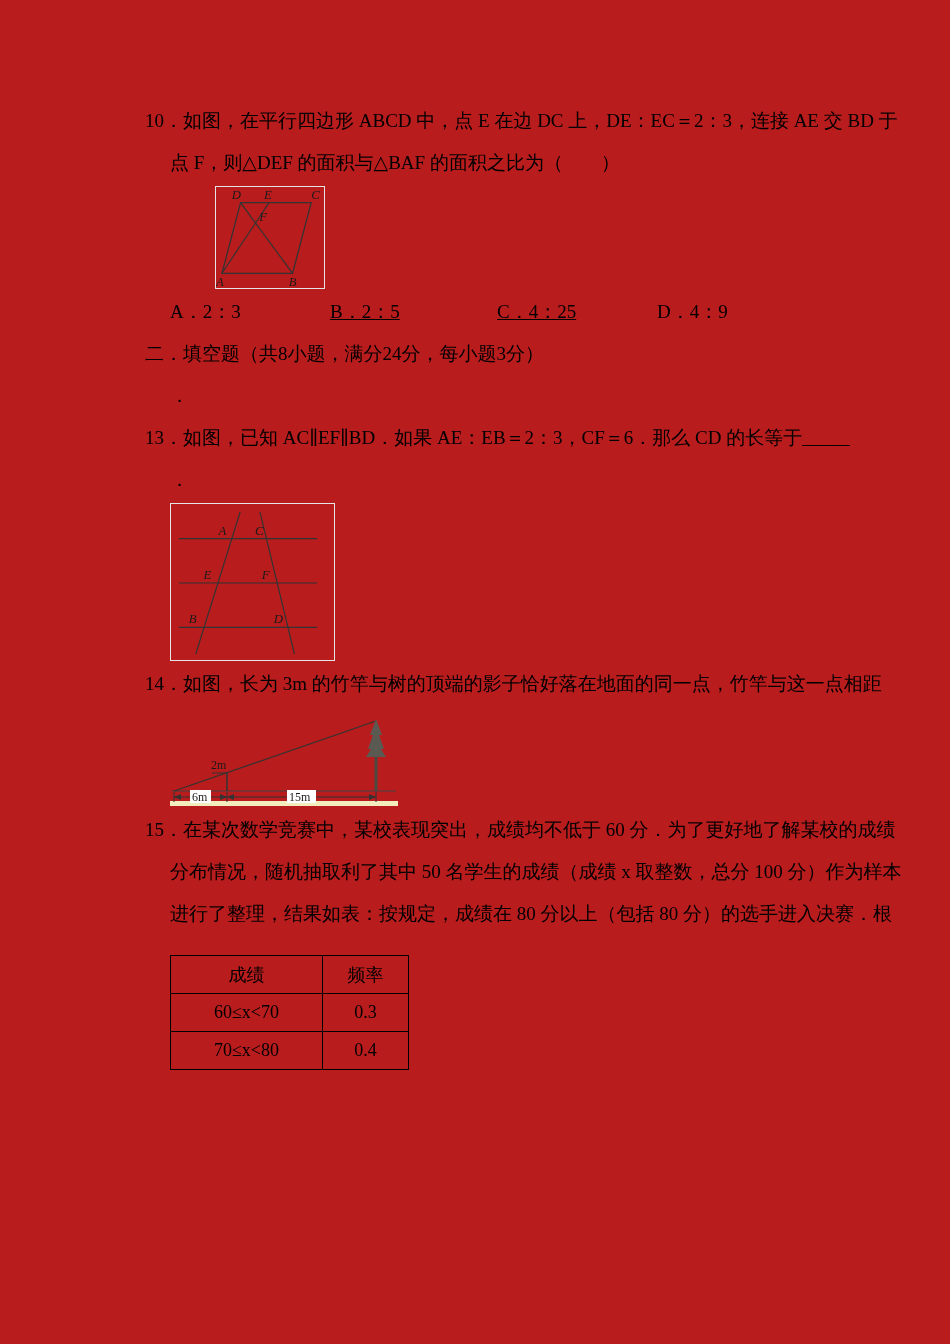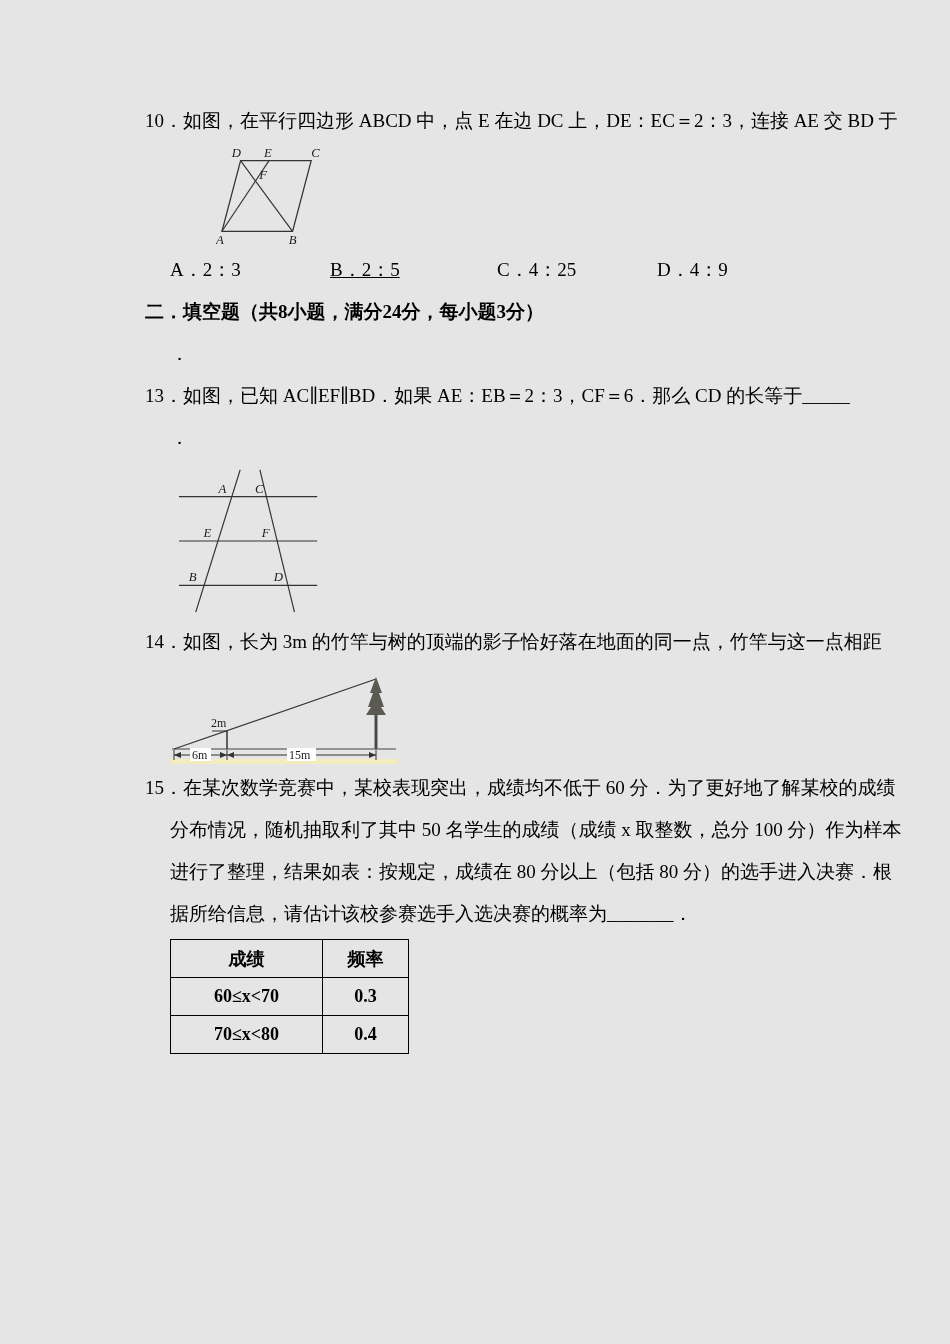--- a/index.html
+++ b/index.html
@@ -1,60 +1,61 @@
 <!DOCTYPE html>
 <html><head>
 <meta charset="utf-8">
 <style>
   * { margin: 0; padding: 0; box-sizing: border-box; }
   html, body { background: #ffffff; }
   .page {
     width: 950px;
     height: 1344px;
     margin: 0 auto;
-    background: #e5e5e5;
+    background: #b91c1c;
     color: #000000;
     font-family: "Liberation Serif", "DejaVu Serif", serif;
     font-size: 19px;
     padding: 100px 58px 0 145px;
     position: relative;
     overflow: hidden;
   }
   .line { line-height: 42px; white-space: nowrap; }
   .indent { padding-left: 25px; }
-  .bold { font-weight: bold; }
+  .bold { font-weight: normal; }
   .options { display: flex; line-height: 42px; padding-left: 25px; }
   .options .opt-a { width: 160px; }
   .options .opt-b { width: 167px; text-decoration: underline; }
-  .options .opt-c { width: 160px; }
+  .options .opt-c { width: 160px; text-decoration: underline; }
   .fig { display: block; }
   .fig1 { margin: 2px 0 2px 70px; border: 1px solid #e3e3e3; }
   .fig2 { margin: 2px 0 2px 25px; border: 1px solid #e6e6e6; }
   .fig3 { margin: 2px 0 2px 25px; }
   svg text { font-family: "Liberation Serif", "DejaVu Serif", serif; }
   .vlabel { font-style: italic; font-size: 13px; fill: #1a1a1a; }
   .mlabel { font-size: 12px; fill: #1a1a1a; }
-  table.score { border-collapse: collapse; margin: 4px 0 0 25px; font-weight: bold; }
+  table.score { border-collapse: collapse; margin: 20px 0 0 25px; }
   table.score td {
     border: 1px solid #000;
     text-align: center;
     vertical-align: middle;
     height: 38px;
     font-size: 18px;
   }
   table.score .c1 { width: 152px; }
   table.score .c2 { width: 86px; }
 </style>
 </head>
 <body>
 
 <div class="page">
 
   <div>
     <div class="line">10．如图，在平行四边形 ABCD 中，点 E 在边 DC 上，DE：EC＝2：3，连接 AE 交 BD 于</div>
+    <div class="line indent">点 F，则△DEF 的面积与△BAF 的面积之比为（　　）</div>
 
     <svg class="fig fig1" width="110" height="103" viewBox="0 0 110 103">
       <polygon points="25,16 97,16 78,88 6,88" fill="none" stroke="#333" stroke-width="1.3"></polygon>
       <line x1="6" y1="88" x2="54" y2="16" stroke="#333" stroke-width="1.2"></line>
       <line x1="25" y1="16" x2="78" y2="88" stroke="#333" stroke-width="1.2"></line>
       <text class="vlabel" x="16" y="12">D</text>
       <text class="vlabel" x="49" y="12">E</text>
       <text class="vlabel" x="97" y="12">C</text>
       <text class="vlabel" x="44" y="35">F</text>
       <text class="vlabel" x="0" y="101">A</text>
@@ -123,21 +124,20 @@
       <polygon points="206,90 199,87 199,93" fill="#333"></polygon>
       <rect x="117" y="83" width="29" height="13" fill="#ffffff"></rect>
       <text class="mlabel" x="119" y="94">15m</text>
     </svg>
   </div>
 
   <div>
     <div class="line">15．在某次数学竞赛中，某校表现突出，成绩均不低于 60 分．为了更好地了解某校的成绩</div>
     <div class="line indent">分布情况，随机抽取利了其中 50 名学生的成绩（成绩 x 取整数，总分 100 分）作为样本</div>
     <div class="line indent">进行了整理，结果如表：按规定，成绩在 80 分以上（包括 80 分）的选手进入决赛．根</div>
-    <div class="line indent">据所给信息，请估计该校参赛选手入选决赛的概率为_______．</div>
 
     <table class="score">
       <tbody>
         <tr>
           <td class="c1">成绩</td>
           <td class="c2">频率</td>
         </tr>
         <tr>
           <td class="c1">60≤x&lt;70</td>
           <td class="c2">0.3</td>

